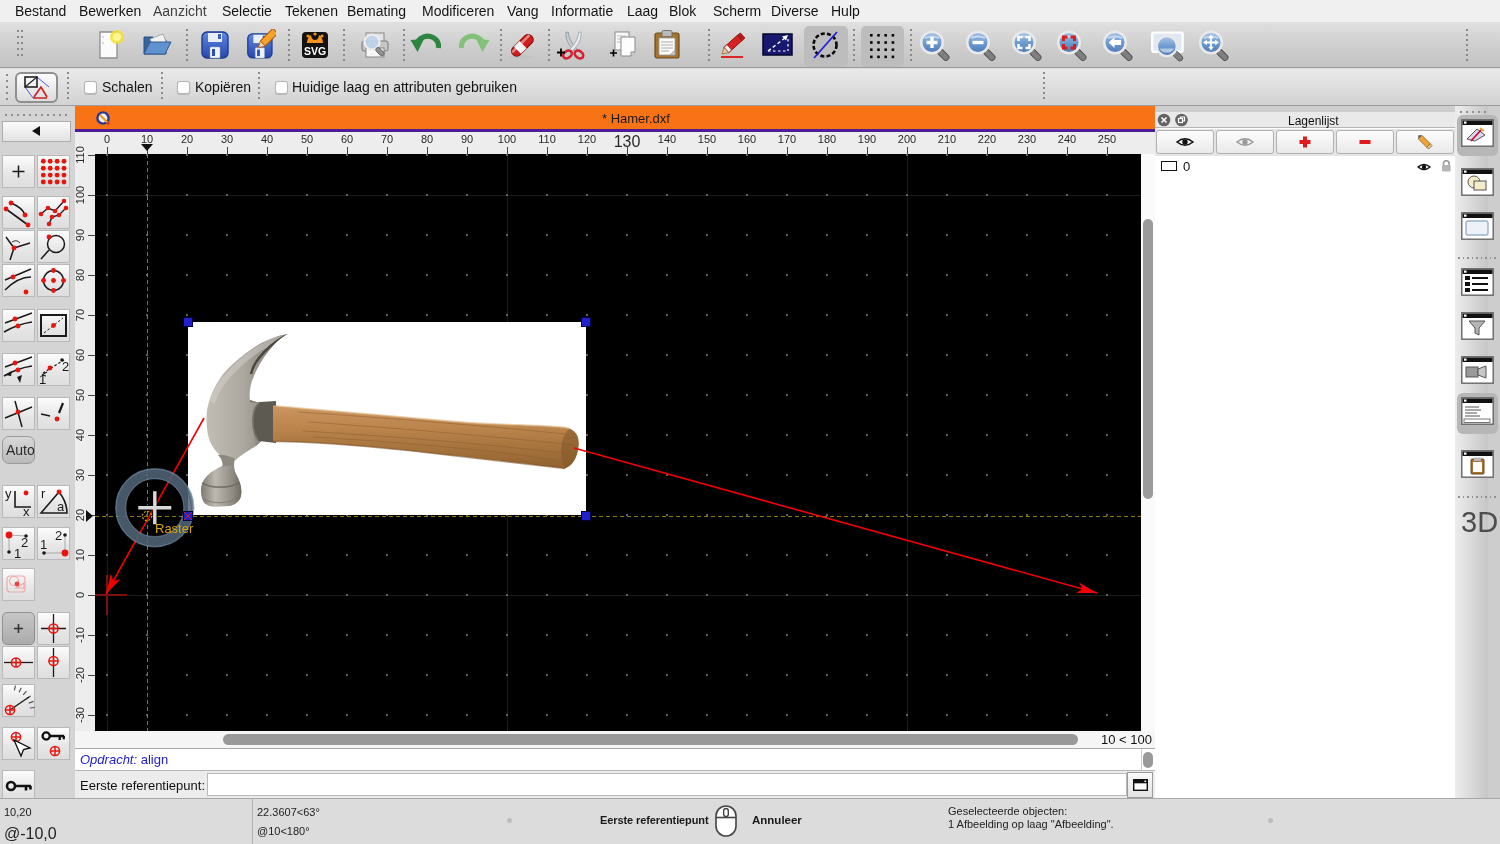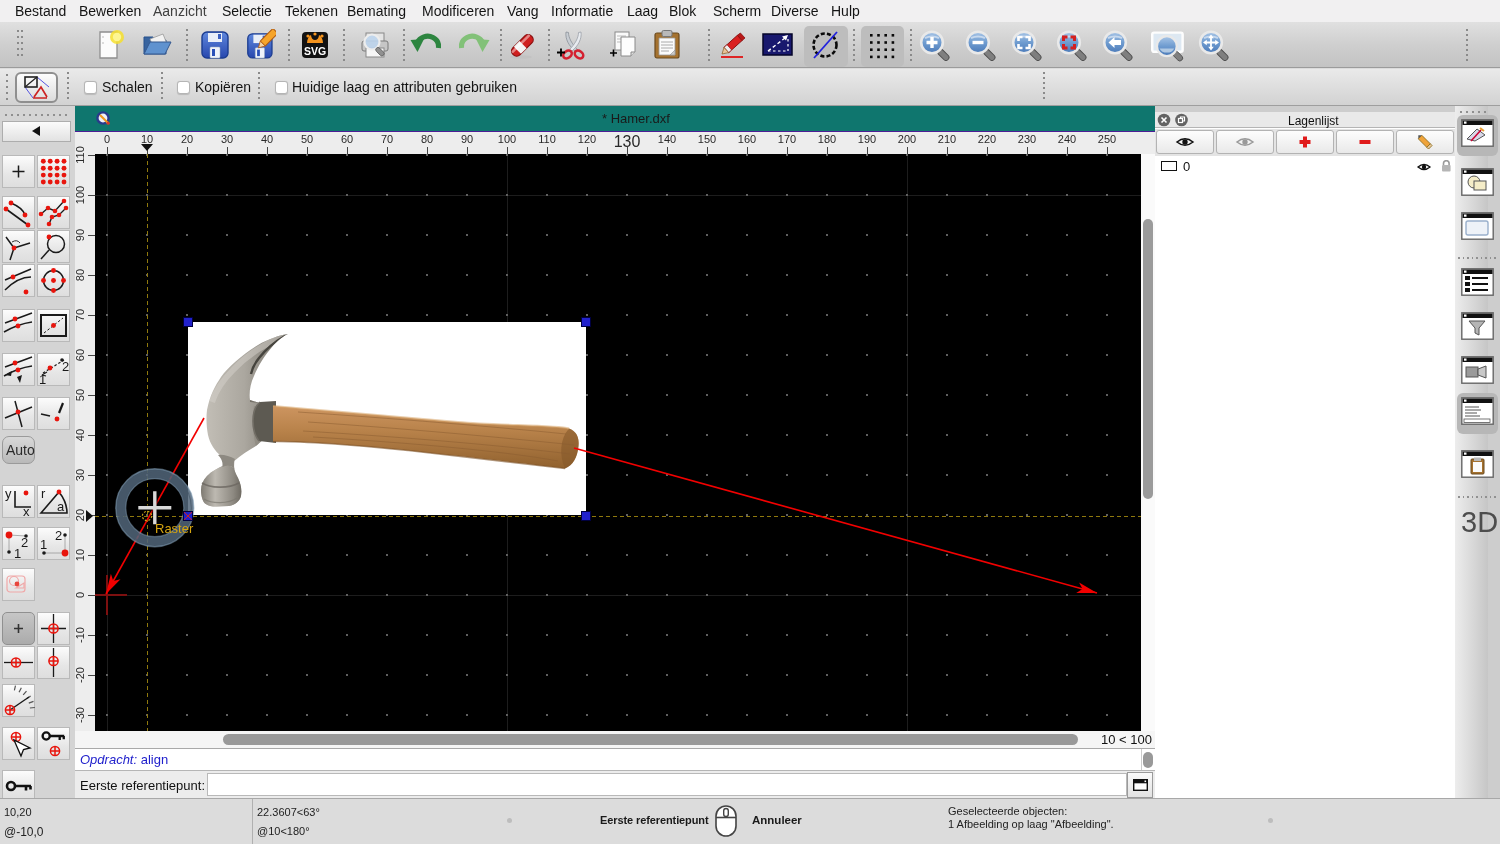--- a/index.html
+++ b/index.html
@@ -447,21 +447,21 @@
       <path d="M13.4,24 h9.2 M18,19.4 v9.2" stroke="#e8150d" stroke-width="1.5"></path>
     </svg>
 <div class="abs" style="left:2px;top:664px;width:33px;height:33px;background:linear-gradient(180deg,#fcfcfc,#e6e6e6 60%,#dedede);border:1px solid #b9b9b9;"></div>
     <svg class="abs" style="left:2px;top:664px" width="33" height="33" viewBox="0 0 33 33">
       <g transform="translate(1,6)">
         <circle cx="8" cy="10" r="4" fill="none" stroke="#111" stroke-width="2.6"></circle>
         <path d="M12,10 H28 M23,10 v4.5 M27.5,10 v3.5" stroke="#111" stroke-width="2.6"></path>
       </g>
     </svg>
 </div>
-<div class="abs" style="left:75px;top:106px;width:1080px;height:26px;background:#0f766e;border-bottom:1px solid #4c1d95;">
+<div class="abs" style="left:75px;top:106px;width:1080px;height:26px;background:#f97316;border-bottom:3px solid #4c1d95;">
 <svg class="abs" style="left:21px;top:5px" width="16" height="16" viewBox="0 0 16 16">
 <circle cx="7" cy="7" r="5.6" fill="#eef0fa" stroke="#2a3a8c" stroke-width="2.4"></circle>
 <path d="M4,4 L12,12" stroke="#f0981e" stroke-width="2.2"></path>
       <circle cx="12.2" cy="12.2" r="1.6" fill="#d43a2a"></circle>
 </svg>
 <span class="abs" style="left:527px;top:5px;font-size:13px;color:#1a1a1a;">* Hamer.dxf</span>
 </div>
 <div class="abs" style="left:75px;top:132px;width:1080px;height:22px;background:#ededed;">
 <span class="abs" style="left:17px;top:1px;width:30px;text-align:center;font-size:11px;color:#2a2a2a;">0</span>
 <div class="abs" style="left:32px;top:15px;width:1px;height:7px;background:#444;"></div>
@@ -764,21 +764,21 @@
         <rect x="13" y="7.5" width="7" height="3.5" fill="#b9b9b9"></rect>
         <rect x="12" y="12" width="9" height="10" fill="#fbfbfb"></rect>
       </svg>
 <div class="abs" style="left:3px;top:151px;width:38px;height:2px;background:repeating-linear-gradient(90deg,#909090 0 1.5px,transparent 1.5px 4.5px);"></div>
 <div class="abs" style="left:3px;top:390px;width:38px;height:2px;background:repeating-linear-gradient(90deg,#909090 0 1.5px,transparent 1.5px 4.5px);"></div>
 <span class="abs" style="left:6px;top:400px;font-size:29px;color:#4d4d4d;">3D</span>
 </div>
 </div>
 <div class="abs" style="left:0;top:798px;width:1500px;height:46px;background:#dcdcdc;border-top:1px solid #a8a8a8;">
 <span class="abs" style="left:4px;top:7px;font-size:11px;color:#222;">10,20</span>
-<span class="abs" style="left:4px;top:26px;font-size:12px;color:#222;">@-10,0</span>
+<span class="abs" style="left:4px;top:26px;font-size:16px;color:#222;">@-10,0</span>
 <div class="abs" style="left:252px;top:0;width:1px;height:45px;background:#b0b0b0;"></div>
 <span class="abs" style="left:257px;top:7px;font-size:11px;color:#222;">22.3607&lt;63°</span>
 <span class="abs" style="left:257px;top:26px;font-size:11px;color:#222;">@10&lt;180°</span>
 <div class="abs" style="left:507px;top:19px;width:5px;height:5px;background:#bdbdbd;border-radius:3px;"></div>
 <span class="abs" style="left:600px;top:15px;font-size:11px;font-weight:bold;letter-spacing:-0.1px;color:#1a1a1a;">Eerste referentiepunt</span>
 <svg class="abs" style="left:715px;top:6px" width="22" height="32" viewBox="0 0 22 32">
 <rect x="1" y="1" width="20" height="30" rx="10" fill="#fff" stroke="#444" stroke-width="1.6"></rect>
 <path d="M1,12.5 H21" stroke="#444" stroke-width="1.6"></path>
 <rect x="8.7" y="3.5" width="4.6" height="8" rx="2.3" fill="#fff" stroke="#444" stroke-width="1.4"></rect>
 </svg>

